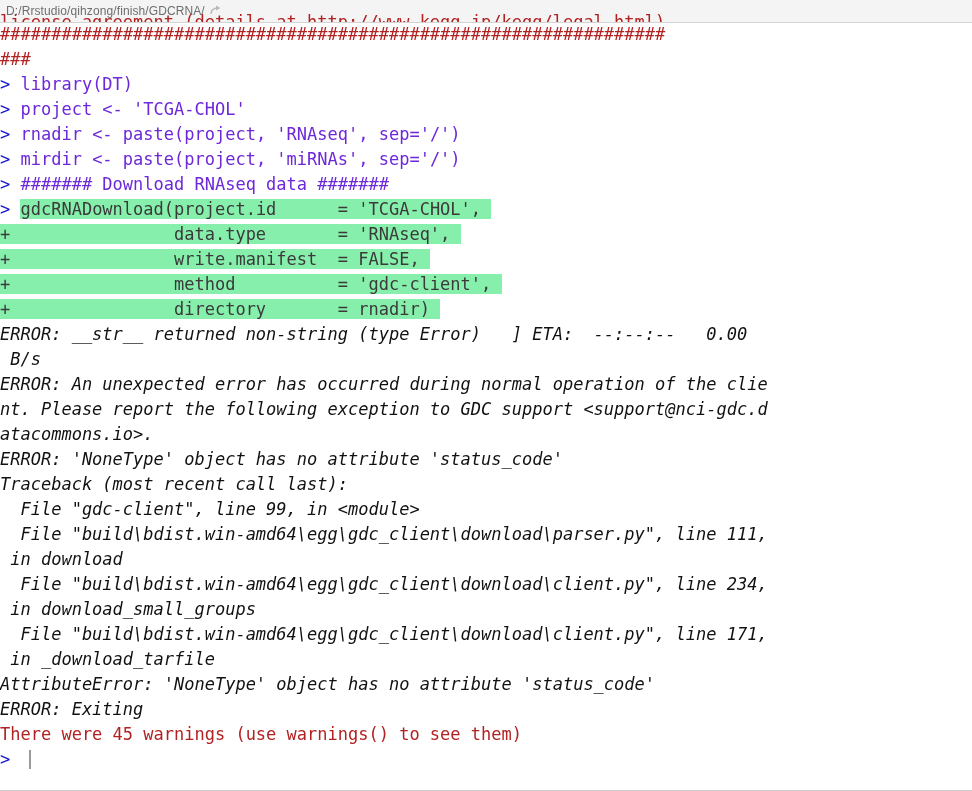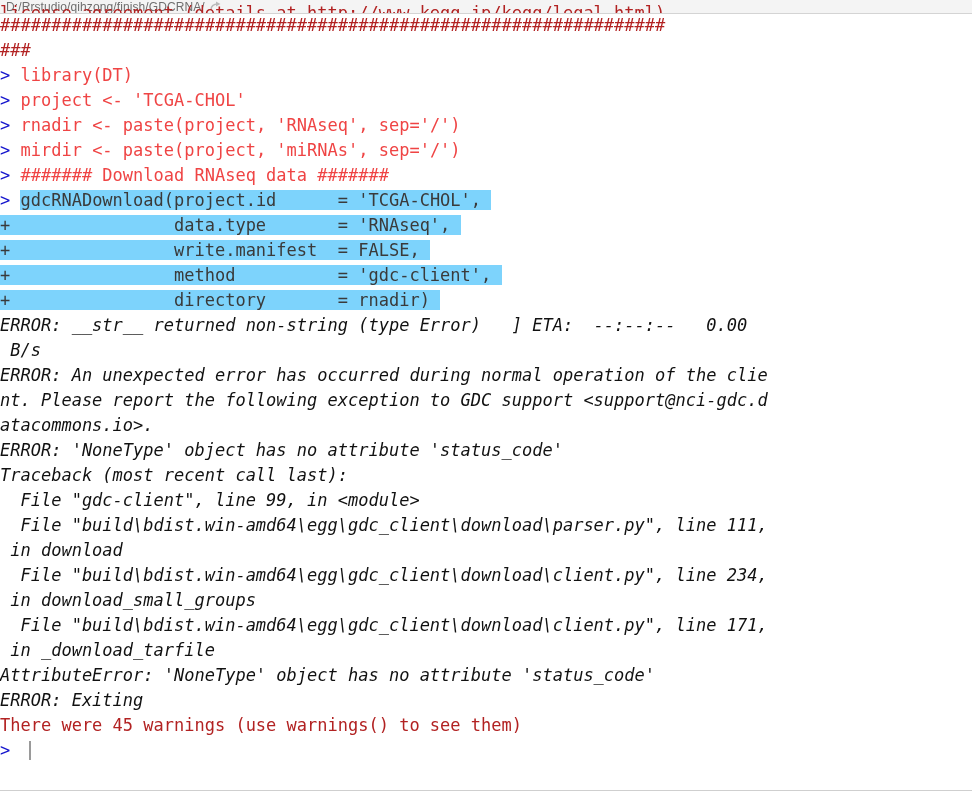--- a/index.html
+++ b/index.html
@@ -17,21 +17,21 @@
     height: 791px;
     overflow: hidden;
     background: #ffffff;
     box-sizing: border-box;
     border-bottom: 1px solid #cfcfcf;
   }
 
   
   .titlebar {
     position: relative;
-    height: 14px;
+    height: 23px;
     background: #f4f4f4;
     border-bottom: 1px solid #d4d4d4;
     display: flex;
     align-items: center;
     padding: 0 6px;
     box-sizing: border-box;
     overflow: hidden;
   }
   .titlebar-path {
     font-family: "Liberation Sans", sans-serif;
@@ -62,26 +62,26 @@
     overflow: hidden;
   }
   
   .cline.clipped {
     height: 12px;
     margin-top: -13px;
     overflow: hidden;
   }
 
   .c-red    { color: #b22222; }
-  .c-blue   { color: #ef4444; text-align: right; }
+  .c-blue   { color: #6d28d9; text-align: right; }
   .c-black  { color: #111111; font-style: italic; }
   .c-prompt { color: #1414cd; }
 
   .sel {
-    background: #7dd3fc;
+    background: #86efac;
     color: #3a3a3a;
   }
 
   .caret {
     display: inline-block;
     width: 2px;
     height: 19px;
     background: #9a9a9a;
     vertical-align: -4px;
     margin-left: 9px;

